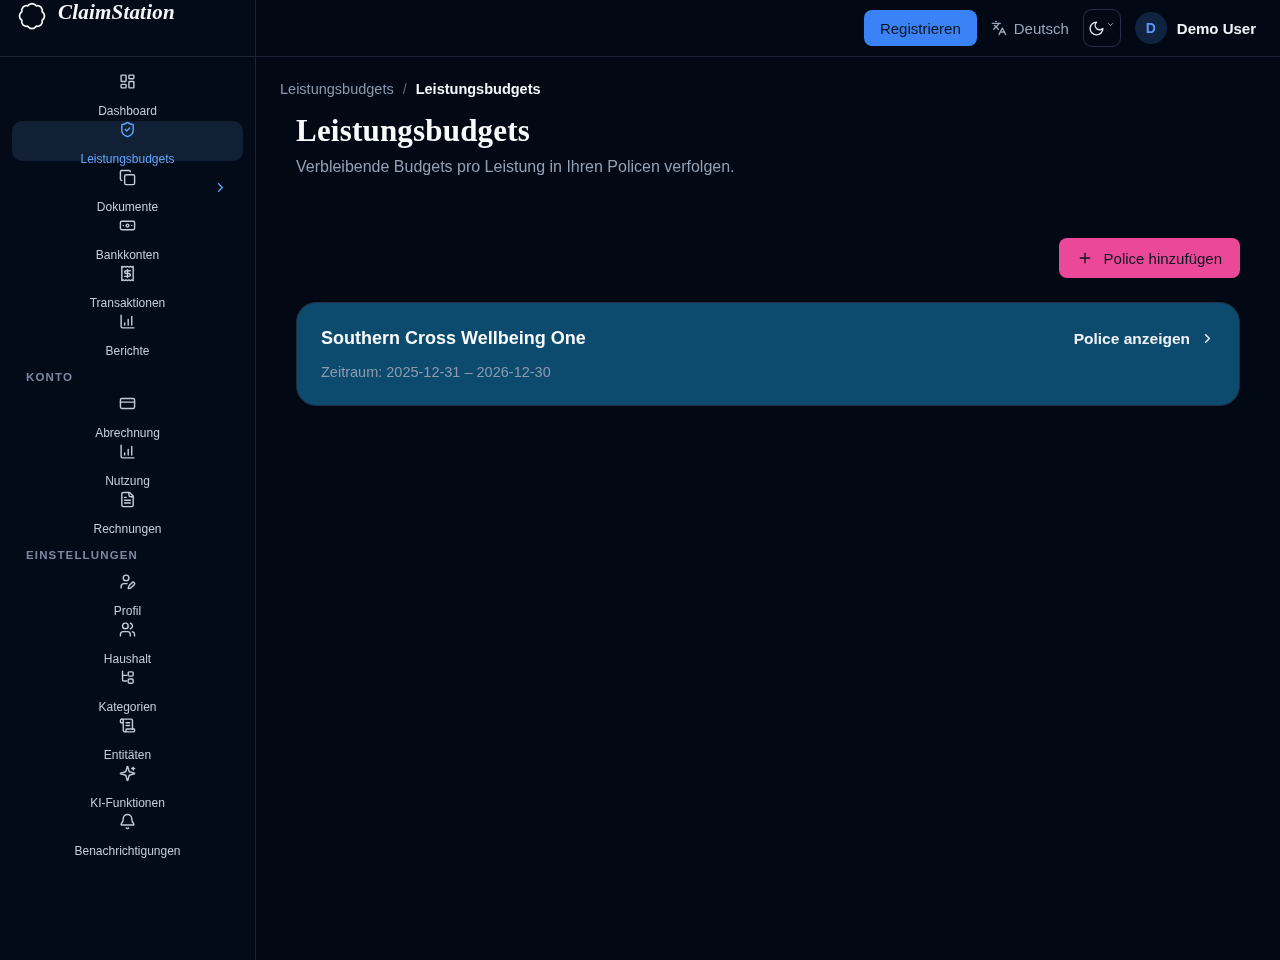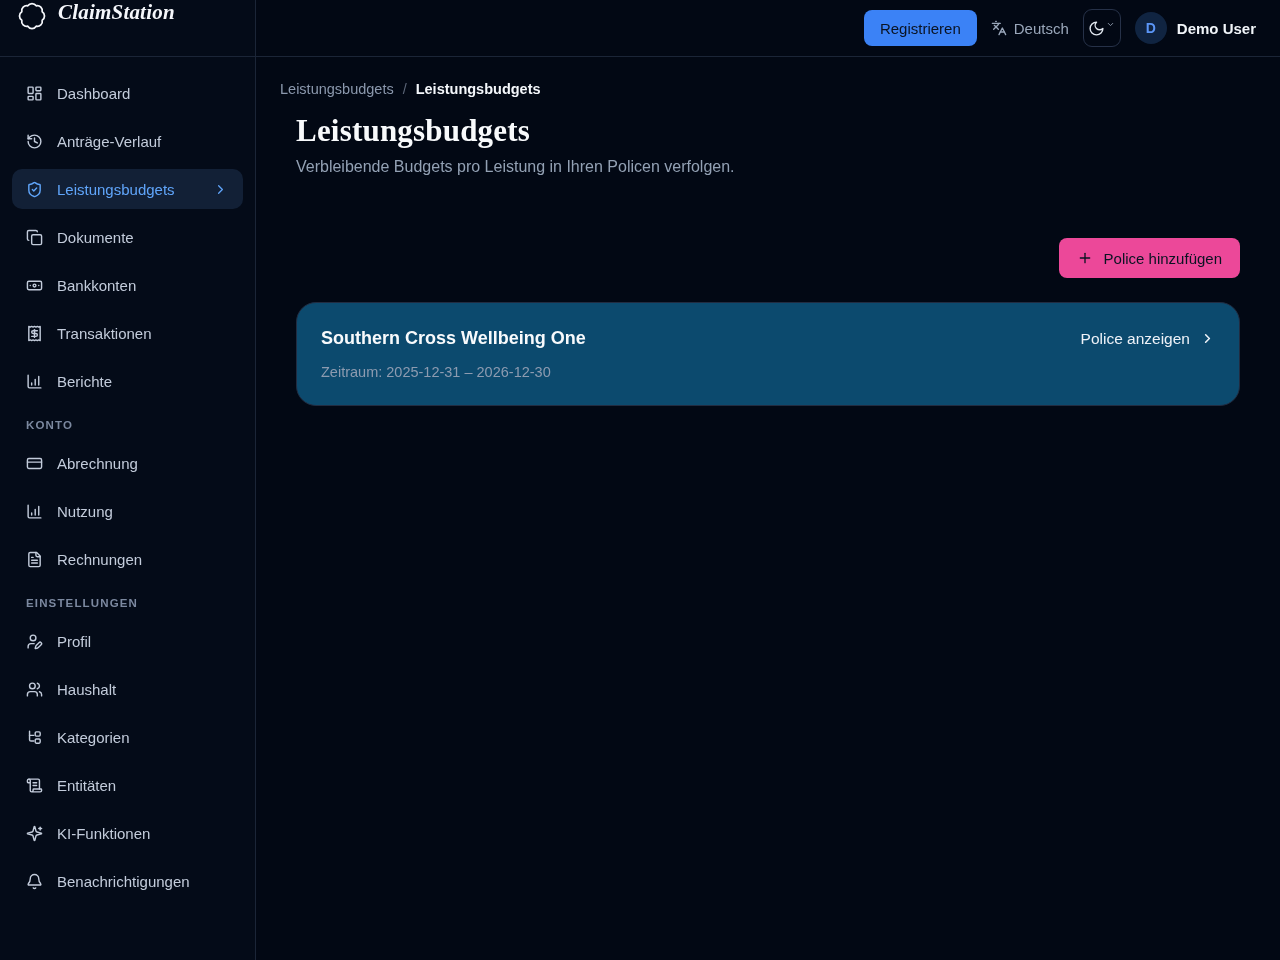--- a/index.html
+++ b/index.html
@@ -31,22 +31,22 @@
   .logo-text {
     font-family: "Liberation Serif", serif;
     font-style: italic; font-weight: 600;
     font-size: 21px; color: #f5f7fb; letter-spacing: 0.2px;
   }
   .nav { padding: 16px 12px 8px; }
   .nav-item {
     display: flex; align-items: center; gap: 14px;
     height: 40px; padding: 0 14px; margin-bottom: 8px;
     border-radius: 10px;
-    color: #c3ccdb; font-size: 15px;
-    cursor: pointer; text-decoration: none;
+    color: #c3ccdb; font-size: 12px;
+    cursor: pointer; text-decoration: none; flex-direction: column;
   }
   .nav-item svg { width: 17px; height: 17px; flex: 0 0 17px; }
   .nav-item.active { background: #122036; color: #60a5fa; }
   .nav-item .chev { margin-left: auto; display: flex; }
   .nav-item .chev svg { width: 15px; height: 15px; }
   .section-title {
     font-size: 11.5px; font-weight: 600; letter-spacing: 0.1em;
     color: #7c89a0; margin: 18px 14px 12px;
   }
 
@@ -125,21 +125,21 @@
     margin-top: 24px;
     background: #0c4a6e;
     border: 1px solid #212c41;
     border-radius: 20px;
     padding: 25px 24px;
   }
   .policy-row { display: flex; align-items: center; justify-content: space-between; }
   .policy-name { font-size: 18px; font-weight: 600; color: #f8fafc; }
   .policy-view {
     display: inline-flex; align-items: center; gap: 10px;
-    color: #eef2f8; font-size: 15.5px; font-weight: 400;
+    color: #eef2f8; font-size: 15.5px; font-weight: 700;
     cursor: pointer;
   }
   .policy-view svg { width: 15px; height: 15px; }
   .policy-period { margin-top: 15px; font-size: 14.5px; color: #8d9bb0; }
 
   svg { display: block; }
 </style>
 </head>
 <body>
 
@@ -163,30 +163,20 @@
               <rect width="7" height="9" x="3" y="3" rx="1"></rect>
               <rect width="7" height="5" x="14" y="3" rx="1"></rect>
               <rect width="7" height="9" x="14" y="12" rx="1"></rect>
               <rect width="7" height="5" x="3" y="16" rx="1"></rect>
             </svg>
           </span>
         <span class="nav-label">Dashboard</span>
       </a>
 
 
-      <a class="nav-item">
-        <span>
-            <svg viewBox="0 0 24 24" fill="none" stroke="currentColor" stroke-width="2" stroke-linecap="round" stroke-linejoin="round">
-              <path d="M3 12a9 9 0 1 0 9-9 9.75 9.75 0 0 0-6.74 2.74L3 8"></path>
-              <path d="M3 3v5h5"></path>
-              <path d="M12 7v5l4 2"></path>
-            </svg>
-          </span>
-        <span class="nav-label">Anträge-Verlauf</span>
-      </a>
 
       <a class="nav-item active">
         <span>
             <svg viewBox="0 0 24 24" fill="none" stroke="currentColor" stroke-width="2" stroke-linecap="round" stroke-linejoin="round">
               <path d="M20 13c0 5-3.5 7.5-7.66 8.95a1 1 0 0 1-.67-.01C7.5 20.5 4 18 4 13V6a1 1 0 0 1 1-1c2 0 4.5-1.2 6.24-2.72a1 1 0 0 1 1.52 0C14.5 3.8 17 5 19 5a1 1 0 0 1 1 1z"></path>
               <path d="m9 12 2 2 4-4"></path>
             </svg>
           </span>
         <span class="nav-label">Leistungsbudgets</span>
         <span class="chev">

